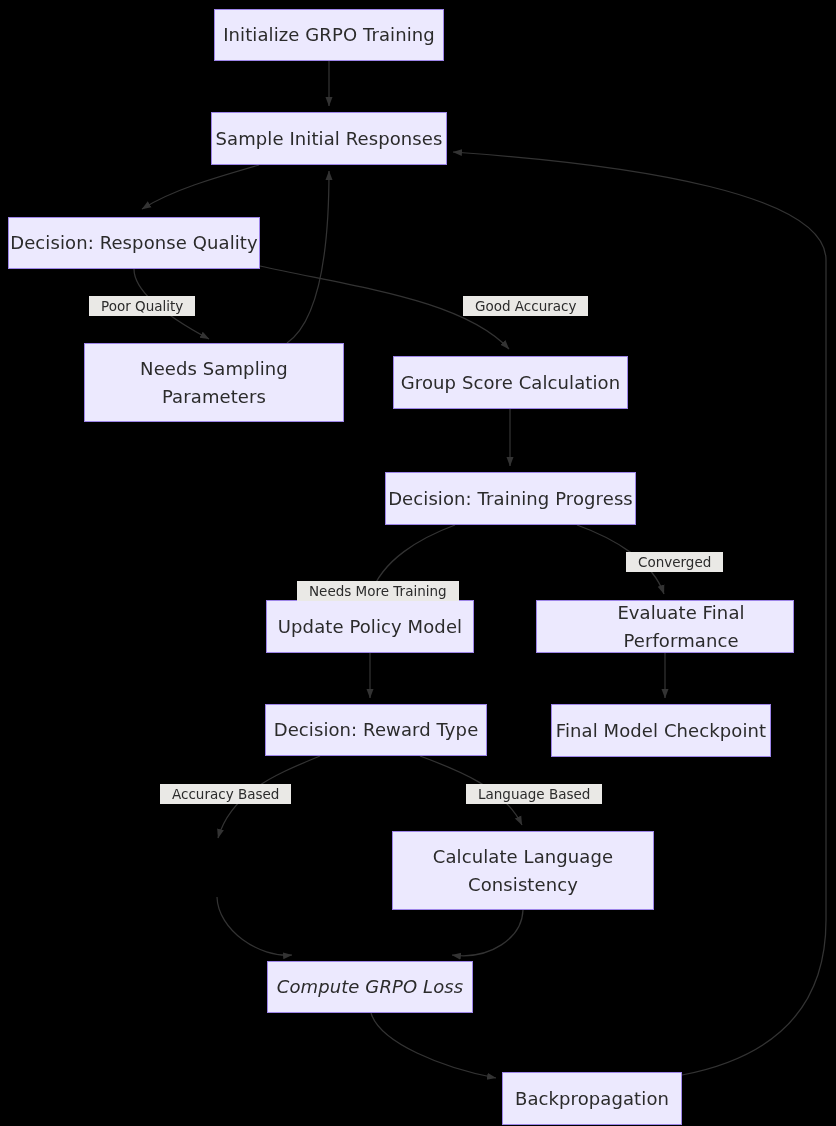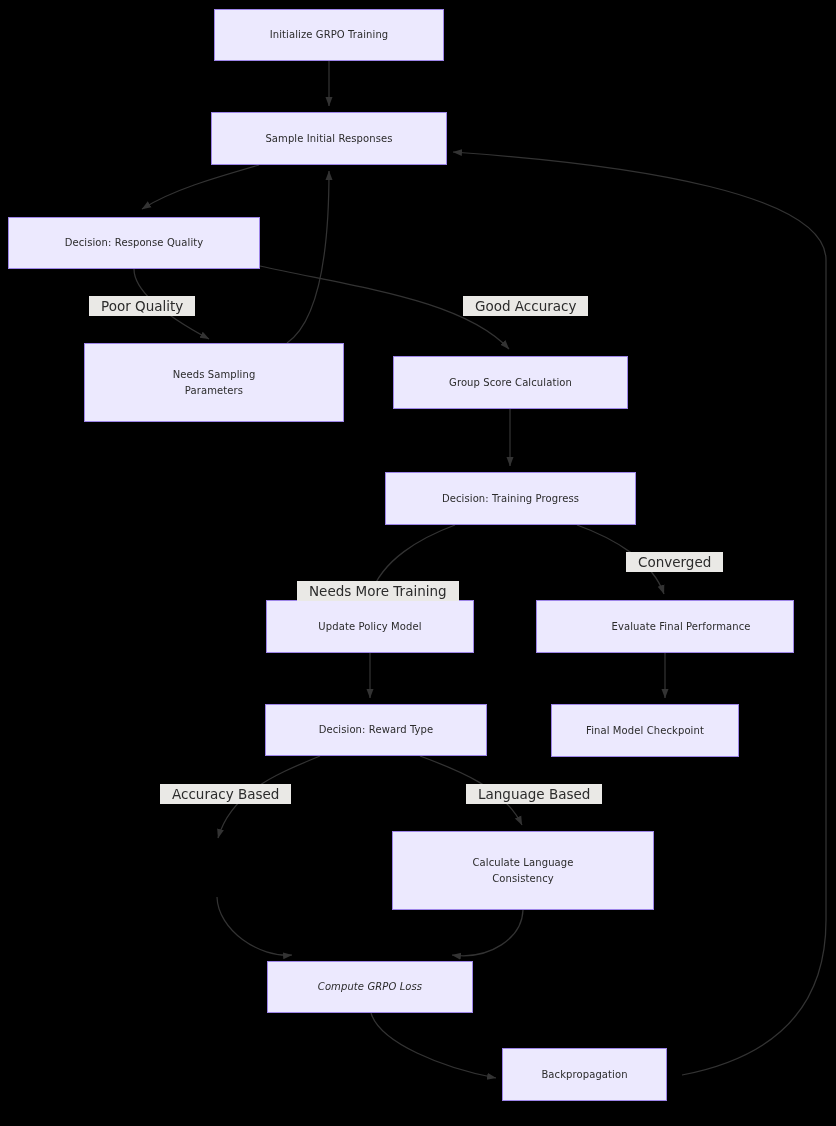--- a/index.html
+++ b/index.html
@@ -26,21 +26,21 @@
   .node {
     position: absolute;
     box-sizing: border-box;
     background: #ECE9FE;
     border: 1.6px solid #9D85E8;
     display: flex;
     align-items: center;
     justify-content: center;
     text-align: center;
     color: #2b2b2b;
-    font-size: 10px;
+    font-size: 18px;
     line-height: 1.55;
     letter-spacing: 0.1px;
     white-space: pre-line;
   }
   .edge-label {
     position: absolute;
     background: #EAE9E6;
     color: #2b2b2b;
     font-size: 13.5px;
     line-height: 1.35;
@@ -92,29 +92,29 @@
   <div class="node" style="left:393px; top:356px; width:235px; height:53px;">Group Score Calculation</div>
 
   <div class="node" style="left:385px; top:472px; width:251px; height:53px;">Decision: Training Progress</div>
 
   <div class="node" style="left:266px; top:600px; width:208px; height:53px;">Update Policy Model</div>
 
   <div class="node" style="left:536px; top:600px; width:258px; height:53px;padding-left:32px;">Evaluate Final Performance</div>
 
   <div class="node" style="left:259px; top:704px; width:222px; height:52px;margin-left:6px;">Decision: Reward Type</div>
 
-  <div class="node" style="left:551px; top:704px; width:188px; height:53px;">Final Model Checkpoint</div>
+  <div class="node" style="left:551px; top:704px; width:220px; height:53px;">Final Model Checkpoint</div>
 
 
   <div class="node" style="left:392px; top:831px; width:262px; height:79px;">Calculate Language
 Consistency</div>
 
   <div class="node" style="left:267px; top:961px; width:206px; height:52px;font-style:italic;">Compute GRPO Loss</div>
 
-  <div class="node" style="left:502px; top:1048px; width:165px; height:53px;">Backpropagation</div>
+  <div class="node" style="left:502px; top:1072px; width:180px; height:53px;">Backpropagation</div>
 
   <div class="edge-label" style="left:89px; top:296px;">Poor Quality</div>
 
   <div class="edge-label" style="left:463px; top:296px;">Good Accuracy</div>
 
   <div class="edge-label" style="left:297px; top:581px;">Needs More Training</div>
 
   <div class="edge-label" style="left:626px; top:552px;">Converged</div>
 
   <div class="edge-label" style="left:160px; top:784px;">Accuracy Based</div>

